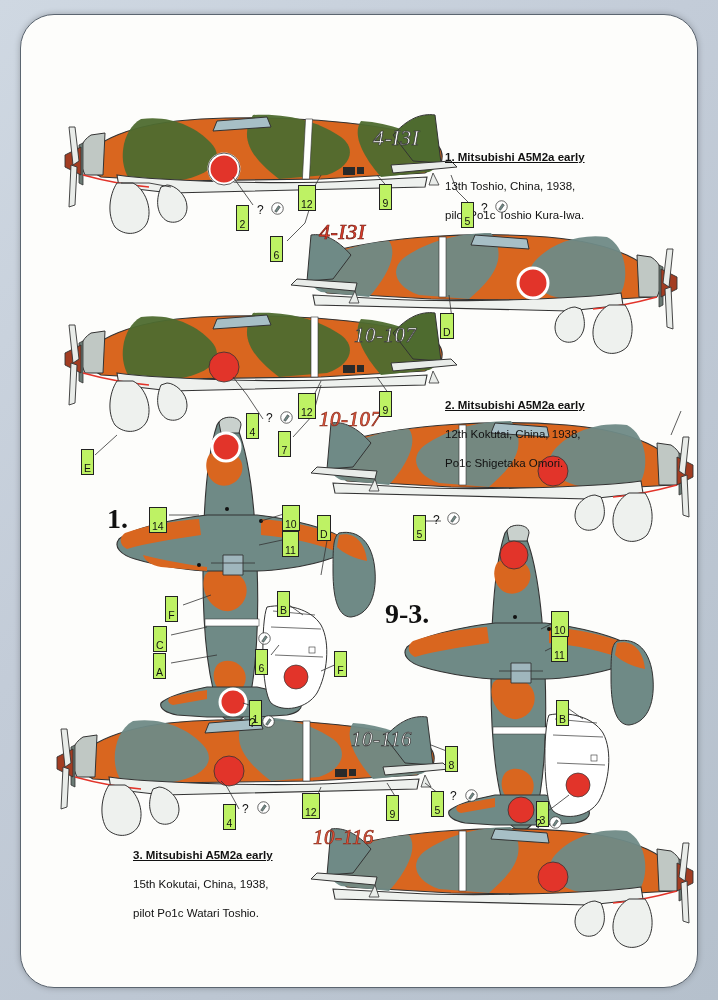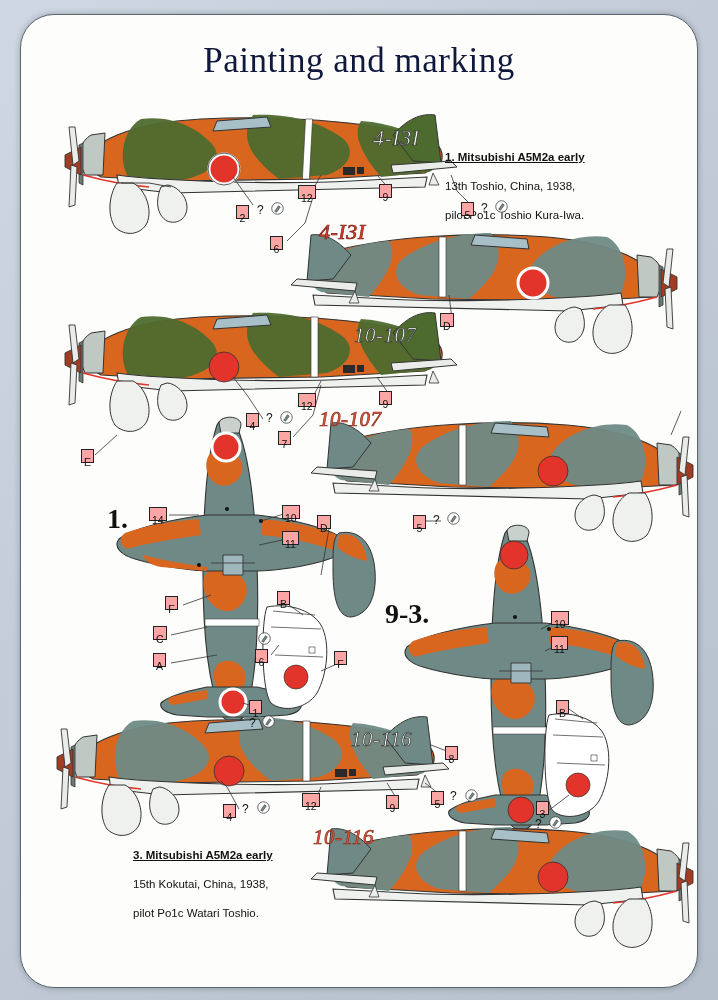--- a/index.html
+++ b/index.html
@@ -60,26 +60,26 @@
   }
   .caption .hdr {
     font-weight: bold;
     text-decoration: underline;
     display: block;
   }
   
   .callout {
     position: absolute;
     border: 1px solid #222;
-    background: #fca5a5;
+    background: #bef264;
     font-size: 10.5px;
     line-height: 13px;
     text-align: center;
     color: #111;
-    padding: 6px 2px;
+    padding: 12px 2px;
     min-width: 13px;
     height: 14px;
     box-sizing: border-box;
   }
   .qmark {
     position: absolute;
     font-size: 12px;
     color: #111;
   }
   .brush {
@@ -102,21 +102,20 @@
     letter-spacing: 0.5px;
   }
 </style>
 </head>
 <body>
 
 <div id="page">
   <div id="sheet">
     <div id="inner">
 
-      <div class="title">Painting and marking</div>
 
       <svg class="art" width="676" height="972" viewBox="0 0 676 972">
         <defs>
           <g id="propblur">
             <ellipse cx="0" cy="0" rx="5" ry="40" fill="#eef0ef" stroke="#444" stroke-width="0.8"></ellipse>
           </g>
         </defs>
 
         <g>
 
@@ -399,20 +398,25 @@
       <div class="code-text" style="left:298px; top:392px; font-size:21px; color:#e8573c; -webkit-text-stroke:0.7px #8a3020;">10-107</div>
       <div class="code-text" style="left:330px; top:712px; font-size:21px; color:#ffffff; -webkit-text-stroke:0.7px #333;">10-116</div>
       <div class="code-text" style="left:292px; top:810px; font-size:21px; color:#e8573c; -webkit-text-stroke:0.7px #8a3020;">10-116</div>
 
       <div class="caption" style="left:424px; top:120px;">
         <span class="hdr">1. Mitsubishi A5M2a early</span>
         <span>13th Toshio, China, 1938,</span><br>
         <span>pilot Po1c Toshio Kura-Iwa.</span>
       </div>
 
+      <div class="caption" style="left:424px; top:368px;">
+        <span class="hdr">2. Mitsubishi A5M2a early</span>
+        <span>12th Kokutai, China, 1938,</span><br>
+        <span>Po1c  Shigetaka Omori.</span>
+      </div>
 
       <div class="caption" style="left:112px; top:818px;">
         <span class="hdr">3. Mitsubishi A5M2a early</span>
         <span>15th Kokutai, China, 1938,</span><br>
         <span>pilot Po1c Watari Toshio.</span>
       </div>
 
       <div class="bigno" style="left:86px; top:488px;">1.</div>
       <div class="bigno" style="left:364px; top:583px;">9-3.</div>
 

